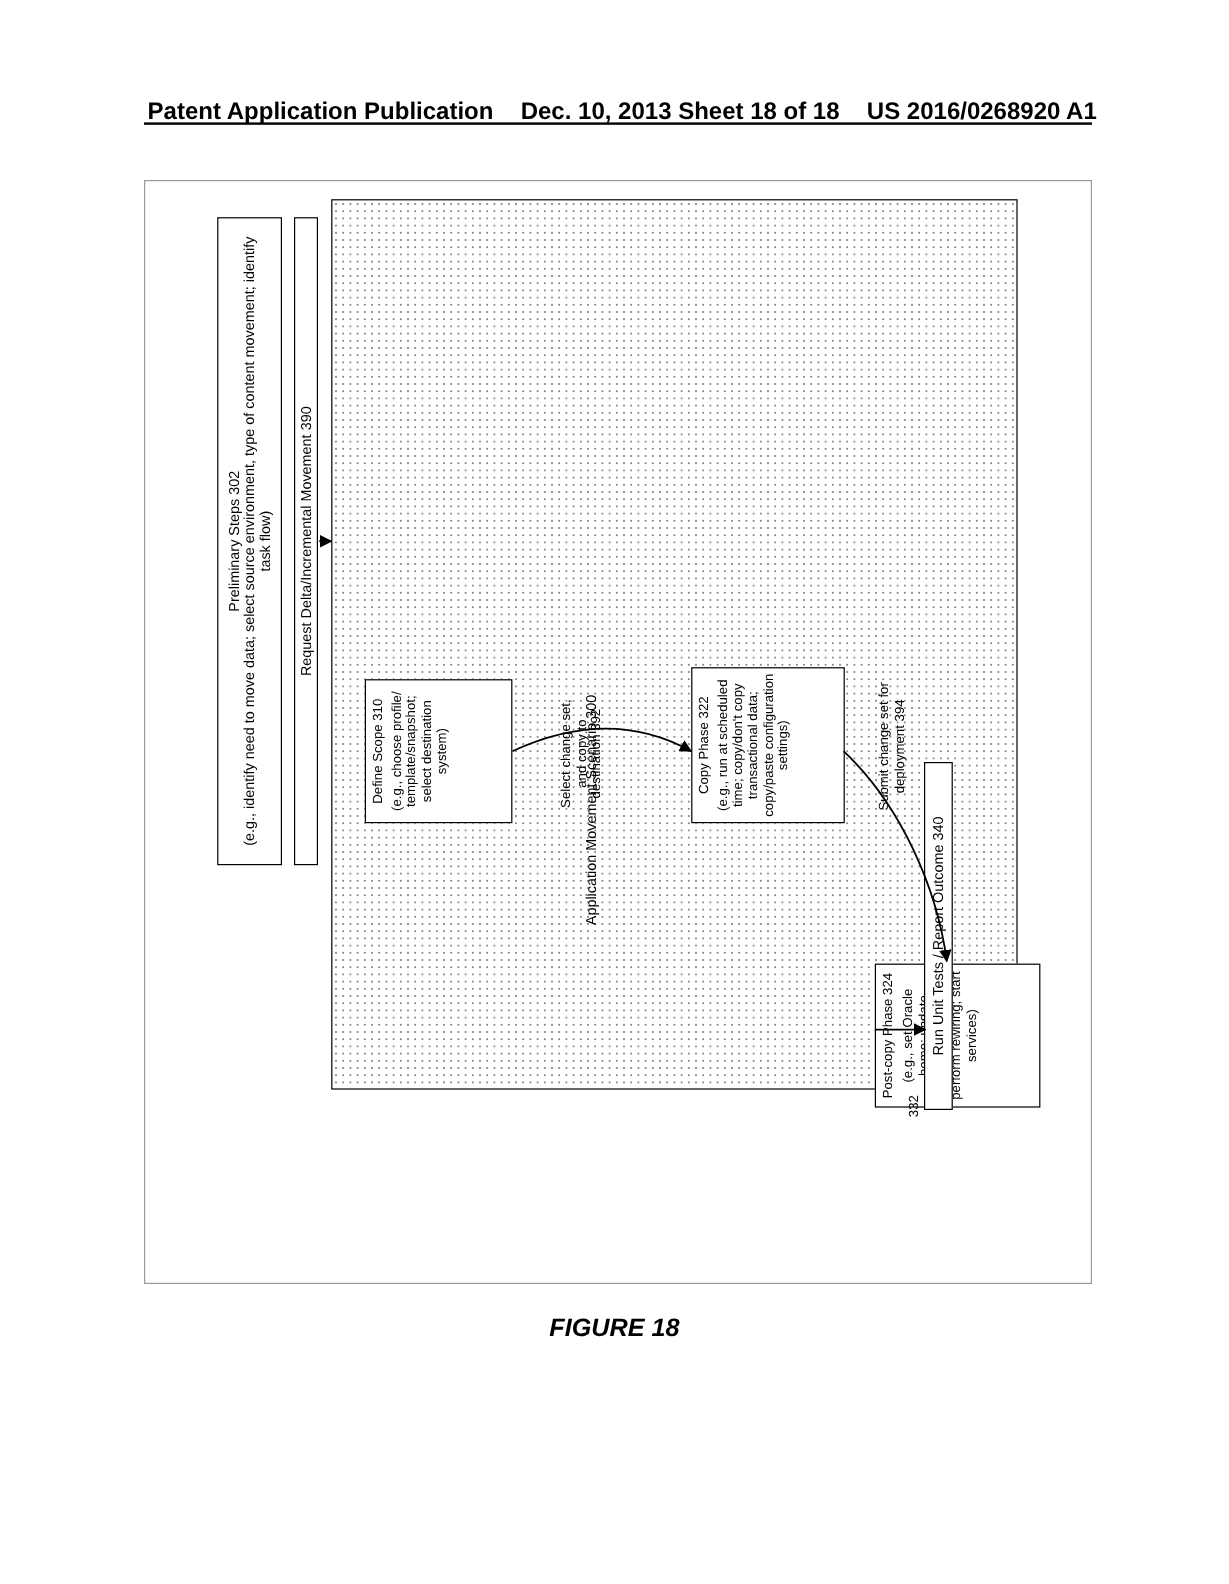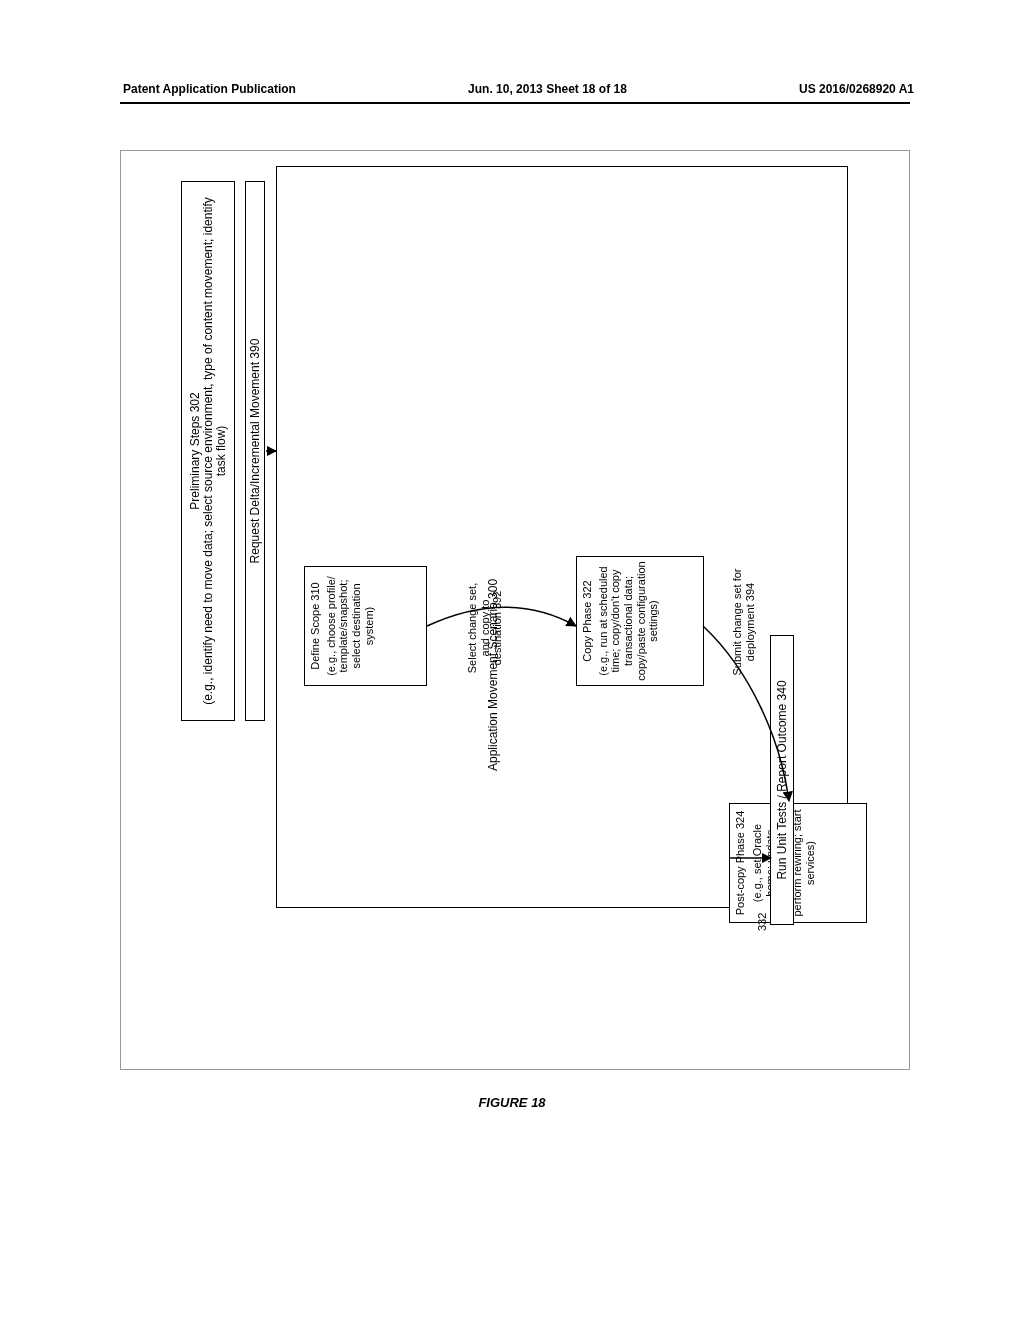--- a/index.html
+++ b/index.html
@@ -13,21 +13,21 @@
     position: relative;
     color: #000;
   }
   .header {
     position: absolute;
     top: 82px;
     left: 0;
     width: 1024px;
     display: flex;
     justify-content: space-between;
-    font-size: 12px;
+    font-size: 20px;
     padding: 0 110px 0 123px;
     font-weight: bold;
   }
   .header .left { }
   .header .mid { }
   .header .right { }
   .rule {
     position: absolute;
     top: 102px;
     left: 120px;
@@ -207,39 +207,39 @@
     font-size: 11px;
     transform: rotate(-90deg);
     transform-origin: left top;
   }
   .fig-label {
     position: absolute;
     top: 1095px;
     left: 0;
     width: 1024px;
     text-align: center;
-    font-size: 13px;
+    font-size: 21px;
     font-weight: bold;
     font-style: italic;
   }
   
   svg.arrows {
     position: absolute;
     left: 0; top: 0;
     width: 790px;
     height: 920px;
     pointer-events: none;
   }
 </style>
 </head>
 <body>
 
 <div class="header">
   <span class="left">Patent Application Publication</span>
-  <span class="mid">Jun. 10, 2013  Sheet 18 of 18</span>
+  <span class="mid">Dec. 10, 2013  Sheet 18 of 18</span>
   <span class="right">US 2016/0268920 A1</span>
 </div>
 <div class="rule"></div>
 
 <div class="stage">
   <div class="stage-inner">
 
     <div class="prelim-box">
       <div class="prelim-title">Preliminary Steps 302</div>
       <div class="prelim-desc">(e.g., identify need to move data; select source environment, type of content movement; identify task flow)</div>

